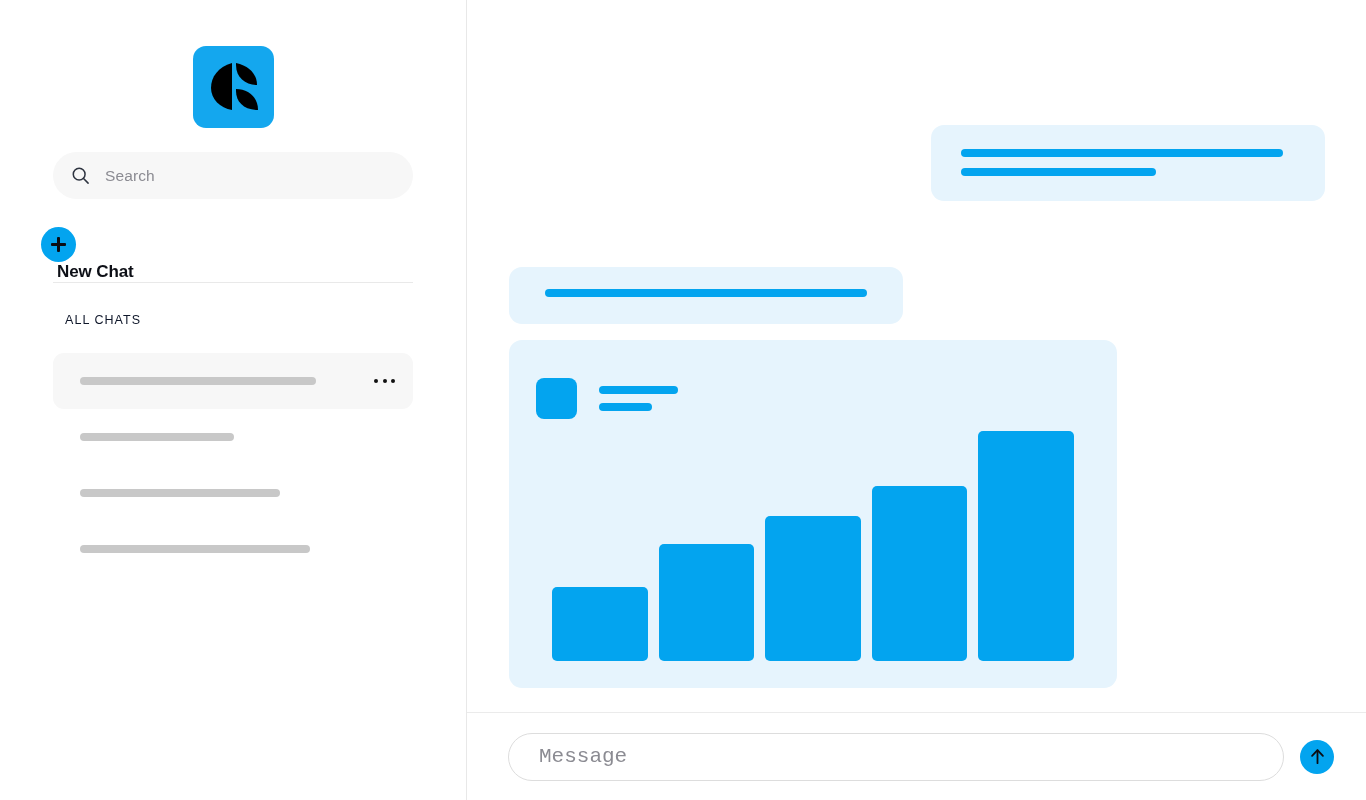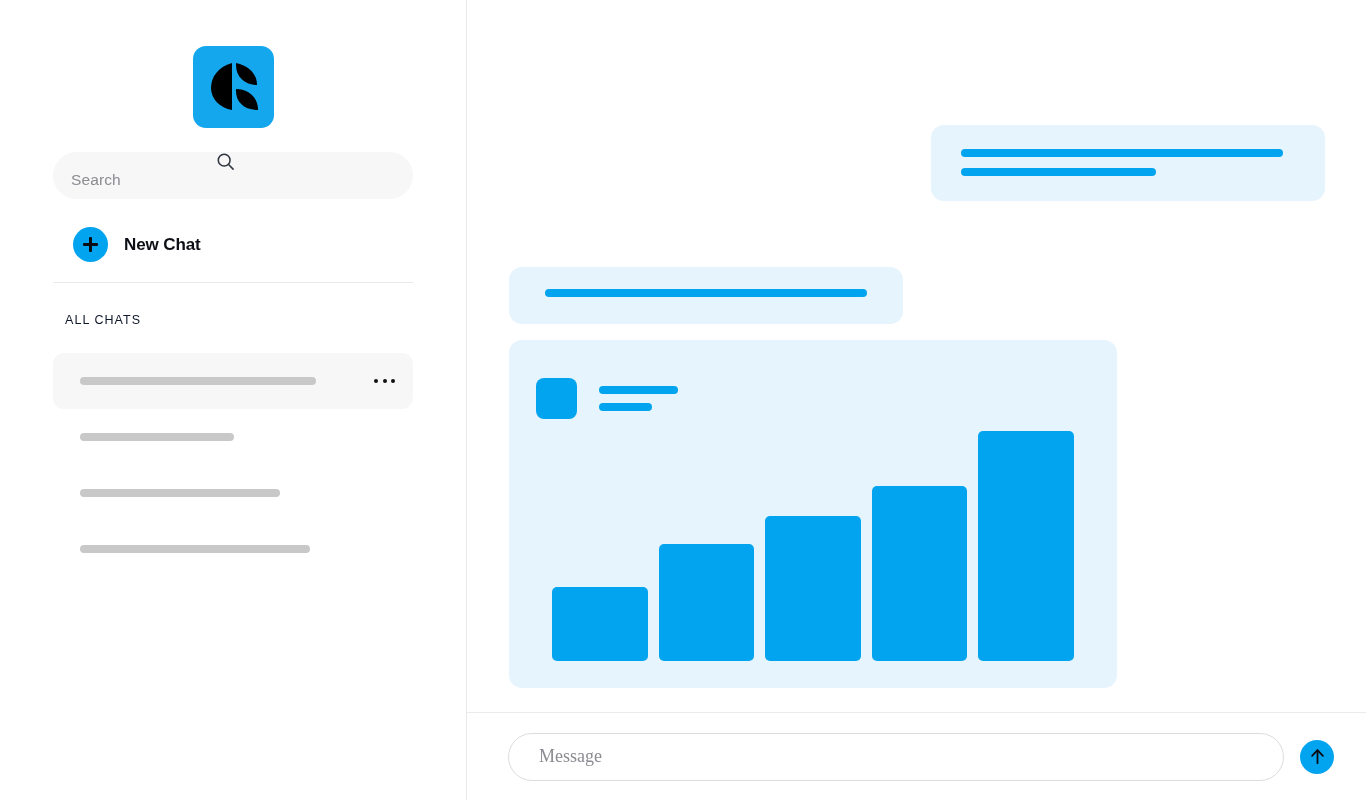--- a/index.html
+++ b/index.html
@@ -55,21 +55,20 @@
     left: 53px;
     top: 152px;
     width: 360px;
     height: 47px;
     background: #f7f7f7;
     border-radius: 24px;
     display: flex;
     align-items: center;
     padding: 0 18px;
     cursor: text;
-    flex-direction: column;
   }
   .search-icon {
     width: 19px;
     height: 19px;
     flex: 0 0 19px;
     margin-right: 15px;
     display: block;
   }
   .search-input {
     border: none;
@@ -78,26 +77,26 @@
     font-family: "Liberation Sans", sans-serif;
     font-size: 15.5px;
     color: #2b2b33;
     width: 100%;
     letter-spacing: 0.1px;
   }
   .search-input::placeholder { color: #8b8b92; opacity: 1; }
 
   .new-chat-row {
     position: absolute;
-    left: 73px;
+    left: 41px;
     top: 227px;
     display: flex;
-    align-items: center;
     cursor: pointer;
     height: 35px;
+    flex-direction: column;
   }
   .plus-circle {
     width: 35px;
     height: 35px;
     border-radius: 50%;
     background: #03A4EF;
     position: relative;
     flex: 0 0 35px;
   }
   .plus-circle::before,
@@ -294,22 +293,22 @@
     align-items: center;
     padding: 0 30px;
     background: #ffffff;
     cursor: text;
   }
   .composer-input {
     width: 100%;
     border: none;
     outline: none;
     background: transparent;
-    font-family: Liberation Serif, serif;
-    font-size: 18px;
+    font-family: Liberation Mono, monospace;
+    font-size: 21px;
     color: #2b2b33;
   }
   .composer-input::placeholder { color: #8b8b92; opacity: 1; }
 
   .send-button {
     margin-left: 16px;
     width: 34px;
     height: 34px;
     border-radius: 50%;
     background: #03A4EF;

